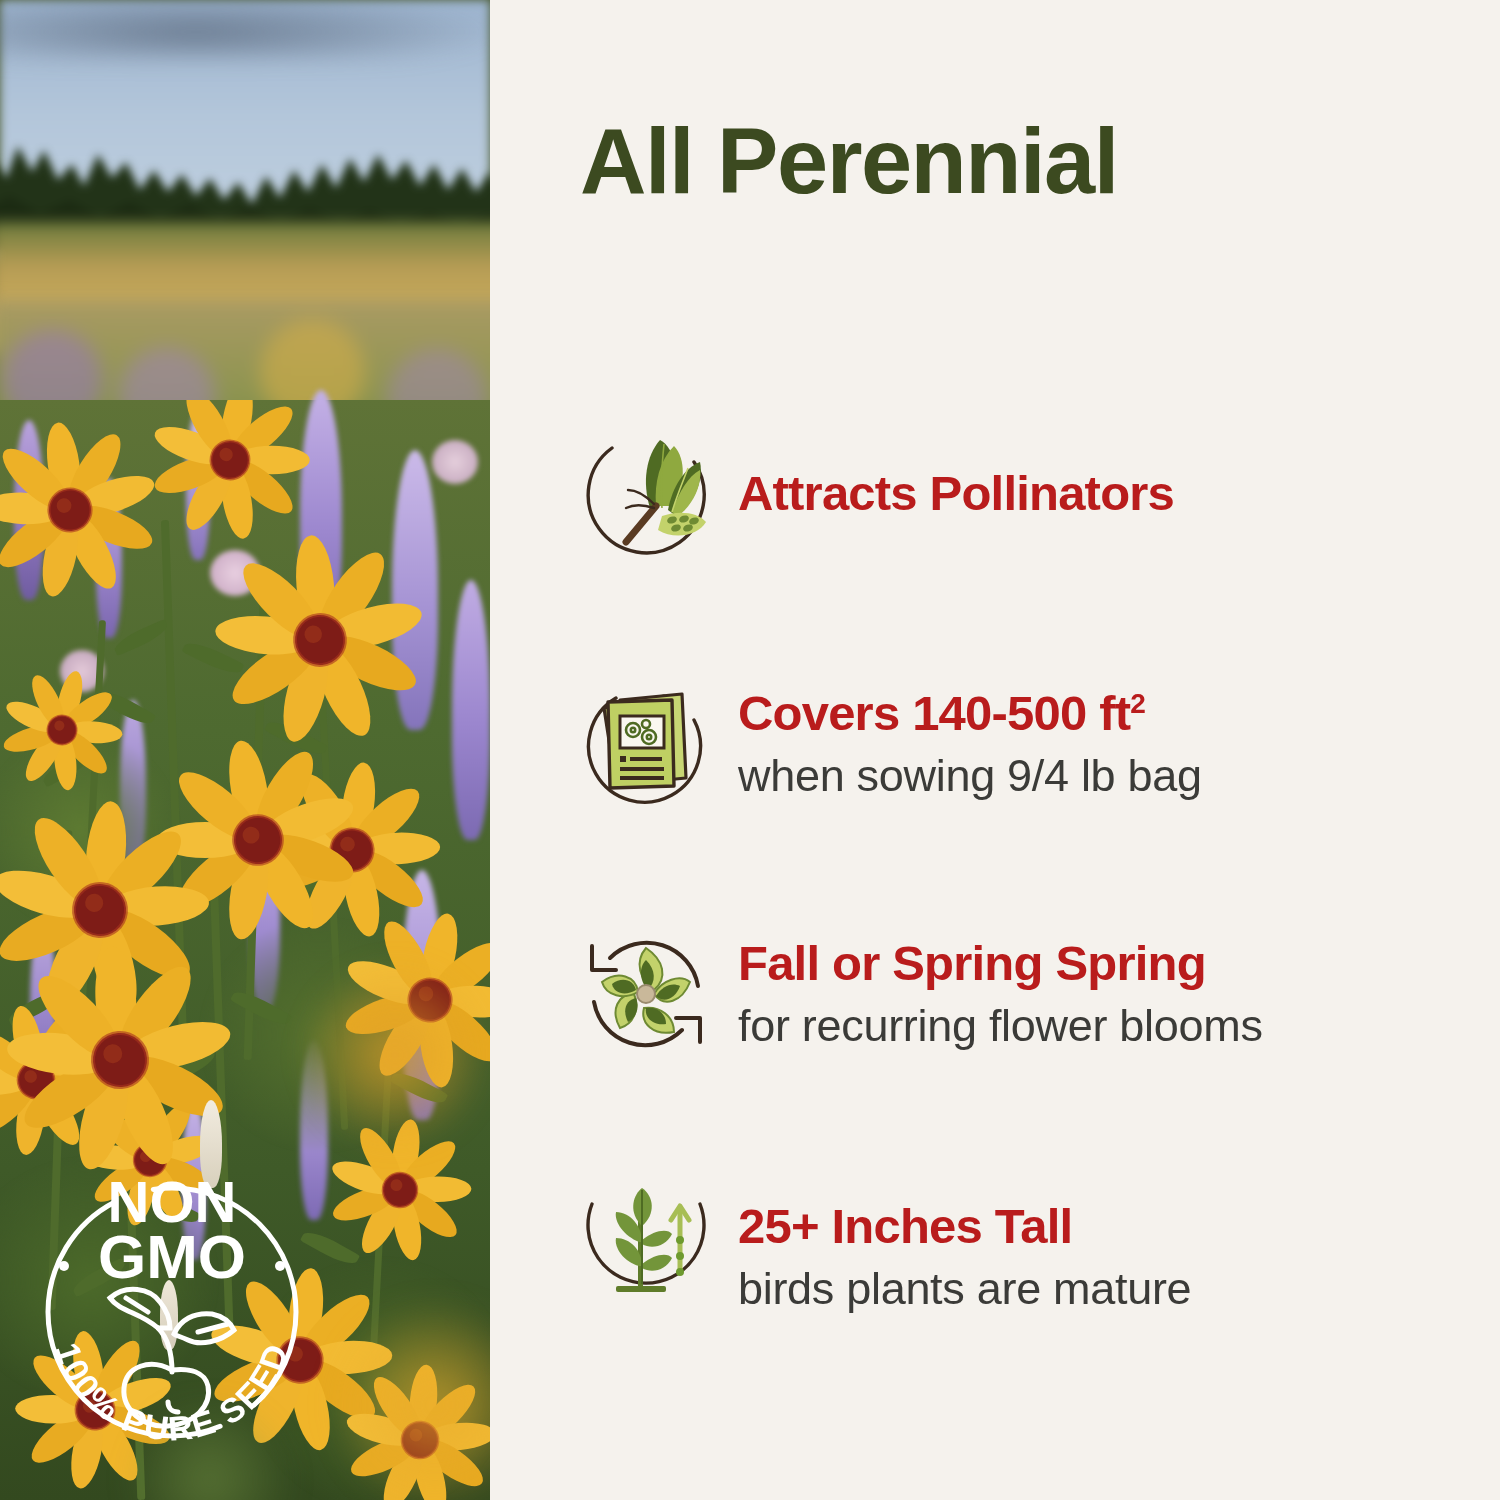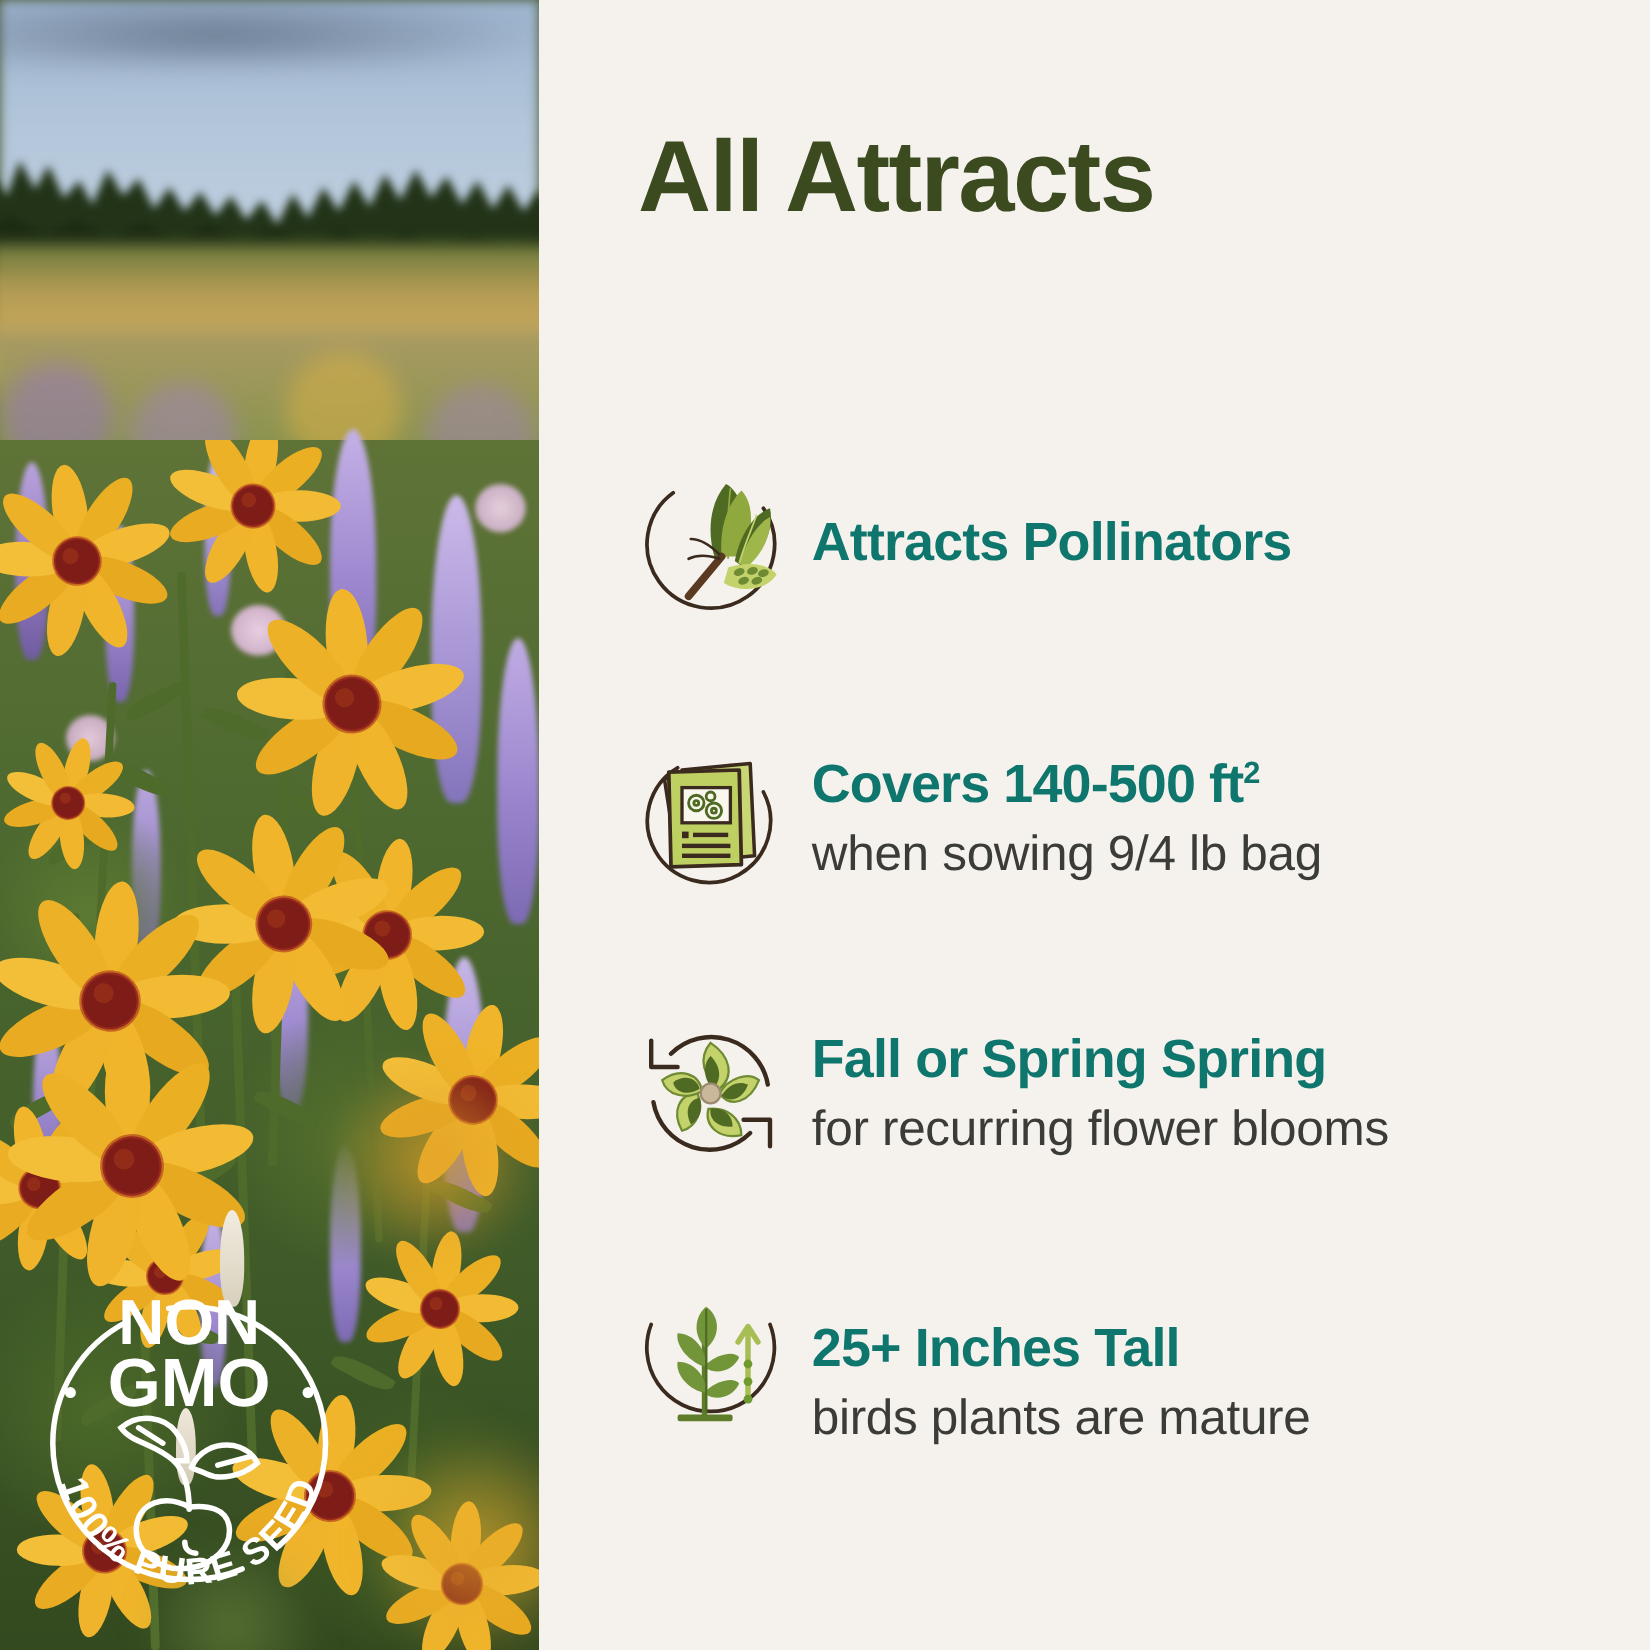--- a/index.html
+++ b/index.html
@@ -81,21 +81,21 @@
     letter-spacing:0.5px; white-space:nowrap; font-weight:normal;
   }
 
   .features { position:absolute; left:86px; top:424px; width:860px; }
   .feature { display:flex; align-items:center; height:140px; margin-bottom:110px; }
   .feature:last-child { margin-bottom:0;align-items:flex-end; }
   .ficon { flex:0 0 140px; width:140px; height:140px; position:relative; }
   .ficon svg { display:block; width:100%; height:100%; }
   .ftext { padding-left:22px; }
   .fhead {
-    font-size:49px; font-weight:bold; color:#0f766e; line-height:1.1;
+    font-size:49px; font-weight:bold; color:#b91c1c; line-height:1.1;
     letter-spacing:-0.8px; white-space:nowrap;
   }
   .fhead sup { font-size:28px; vertical-align:super; line-height:0; }
   .fsub {
     margin-top:10px; font-size:45px; color:#3B3B38; line-height:1.12;
     letter-spacing:-0.3px; white-space:nowrap; font-weight:normal;
   }
 </style>
 </head>
 <body>
@@ -253,21 +253,21 @@
             <tspan>100% PURE SEED</tspan>
           </textPath>
         </text>
       </svg>
     </div>
   </div>
 
   <div class="content">
 
     <div class="header">
-      <div class="title">All Attracts</div>
+      <div class="title">All Perennial</div>
     </div>
 
     <div class="features">
 
       <div class="feature">
         <div class="ficon">
           <svg viewBox="0 0 140 140">
             <path d="M118,38 A58,58 0 1 1 36,24" fill="none" stroke="#3B2A1E" stroke-width="3.4" stroke-linecap="round"></path>
             <path d="M74,84 C66,58 70,32 84,16 C100,24 104,54 92,80 Z" fill="#4F6B23"></path>
             <path d="M80,82 C78,58 84,36 98,22 C110,34 110,62 96,82 Z" fill="#8FA93F"></path>

